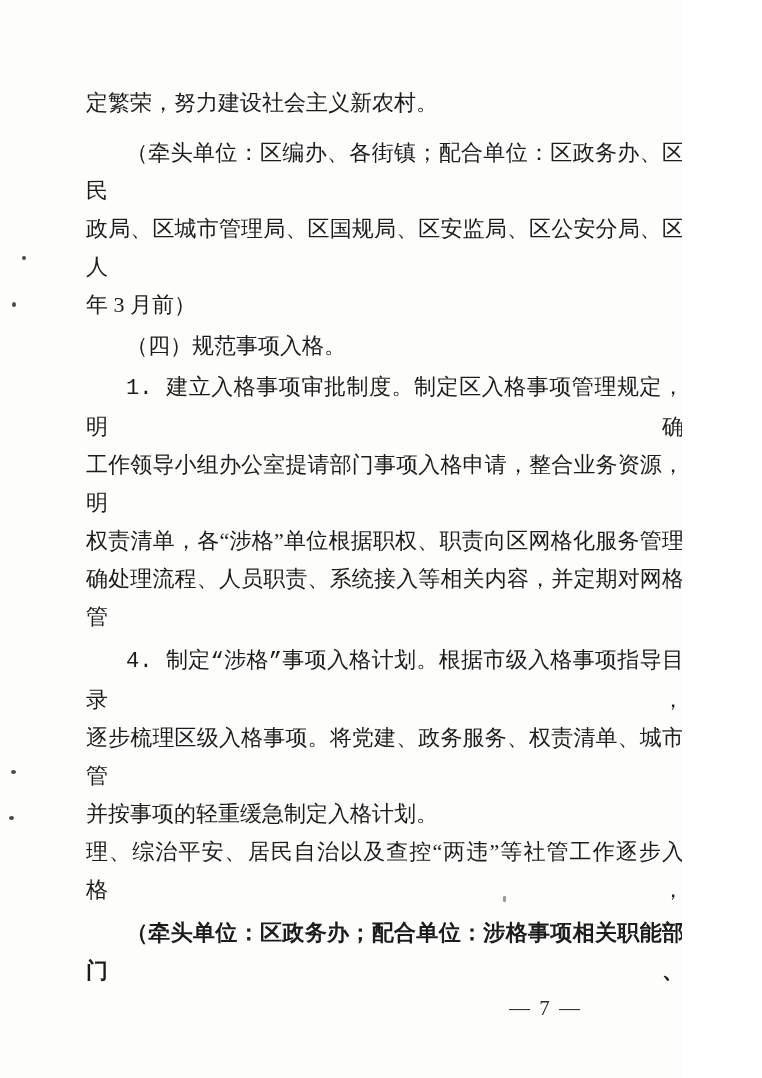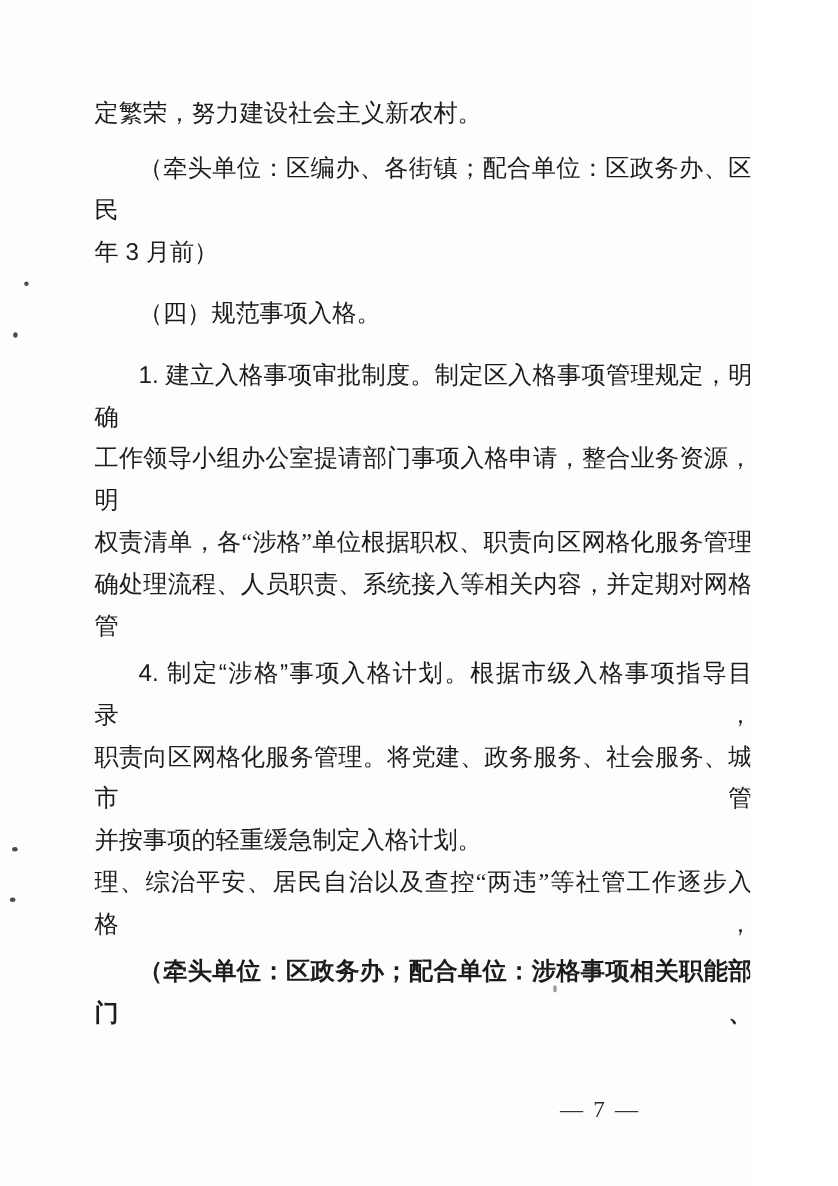--- a/index.html
+++ b/index.html
@@ -16,32 +16,32 @@
     position: absolute;
     left: 86px;
     top: 84px;
     width: 598px;
     font-size: 22px;
     line-height: 38px;
   }
   .para { margin: 0; }
   .g12 { margin-top: 12px; }
   .g5  { margin-top: 5px; }
-  .g3  { margin-top: 18px; }
+  .g3  { margin-top: 3px; }
   .line { text-align: left; white-space: nowrap; }
   .line.j {
     white-space: normal;
     text-align: justify;
     text-align-last: justify;
     text-justify: inter-character;
   }
   .ind { text-indent: 40px; }
-  .kai { font-family: Liberation Sans, sans-serif; }
+  .kai { font-family: Liberation Serif, serif; }
   .kai-bold { font-weight: bold; }
-  .lead-sentence { font-family: Liberation Sans, sans-serif; }
+  .lead-sentence { font-family: Liberation Mono, monospace; }
   .page-number {
     position: absolute;
     top: 996px;
     right: 100px;
     font-size: 21px;
     letter-spacing: 2px;
     color: #2a2a2a;
   }
   .speck {
     position: absolute;
@@ -60,37 +60,38 @@
 <div class="sheet">
 
   <div class="textblock">
 
     <div class="para">
       <div class="line">定繁荣，努力建设社会主义新农村。</div>
     </div>
 
     <div class="para g12 kai">
       <div class="line j ind">（牵头单位：区编办、各街镇；配合单位：区政务办、区民</div>
+      <div class="line j">政局、区城市管理局、区国规局、区安监局、区公安分局、区人</div>
       <div class="line">年 3 月前）</div>
     </div>
 
     <div class="para g3 kai">
       <div class="line ind">（四）规范事项入格。</div>
     </div>
 
     <div class="para g3">
       <div class="line j ind"><span class="lead-sentence">1. 建立入格事项审批制度。</span><span>制定区入格事项管理规定，明确</span></div>
       <div class="line j">工作领导小组办公室提请部门事项入格申请，整合业务资源，明</div>
       <div class="line j">权责清单，各“涉格”单位根据职权、职责向区网格化服务管理</div>
       <div class="line j">确处理流程、人员职责、系统接入等相关内容，并定期对网格管</div>
     </div>
 
     <div class="para g5">
       <div class="line j ind"><span class="lead-sentence">4. 制定“涉格”事项入格计划。</span><span>根据市级入格事项指导目录，</span></div>
-      <div class="line j">职责向区网格化服务管理。将党建、政务服务、社会服务、城市管</div>
+      <div class="line j">逐步梳理区级入格事项。将党建、政务服务、权责清单、城市管</div>
       <div class="line">并按事项的轻重缓急制定入格计划。</div>
       <div class="line j">理、综治平安、居民自治以及查控“两违”等社管工作逐步入格，</div>
     </div>
 
     <div class="para g5 kai kai-bold">
       <div class="line j ind">（牵头单位：区政务办；配合单位：涉格事项相关职能部门、</div>
 
     </div>
 
   </div>

